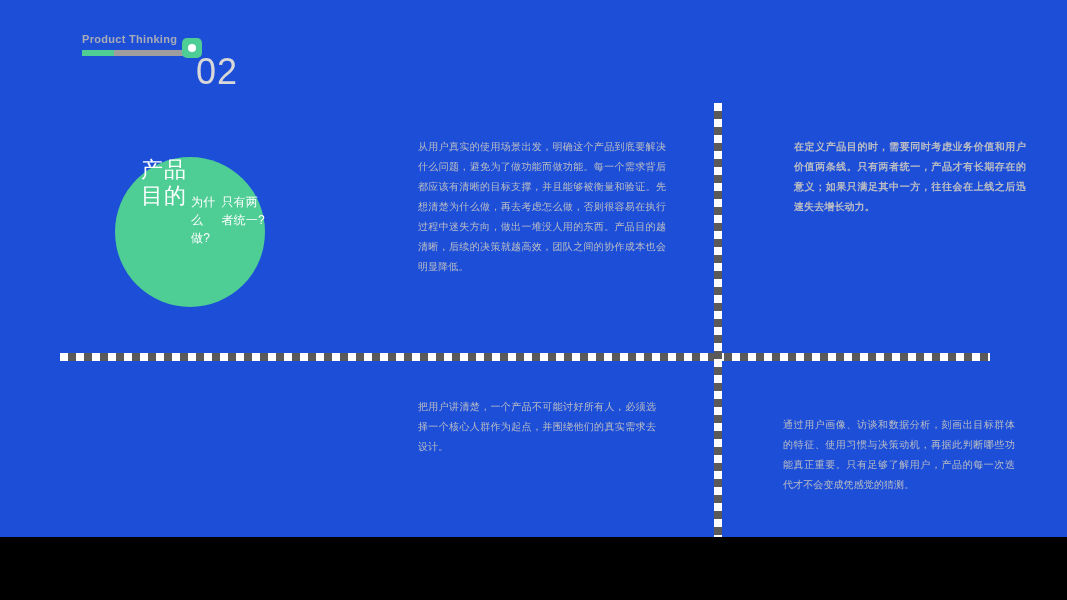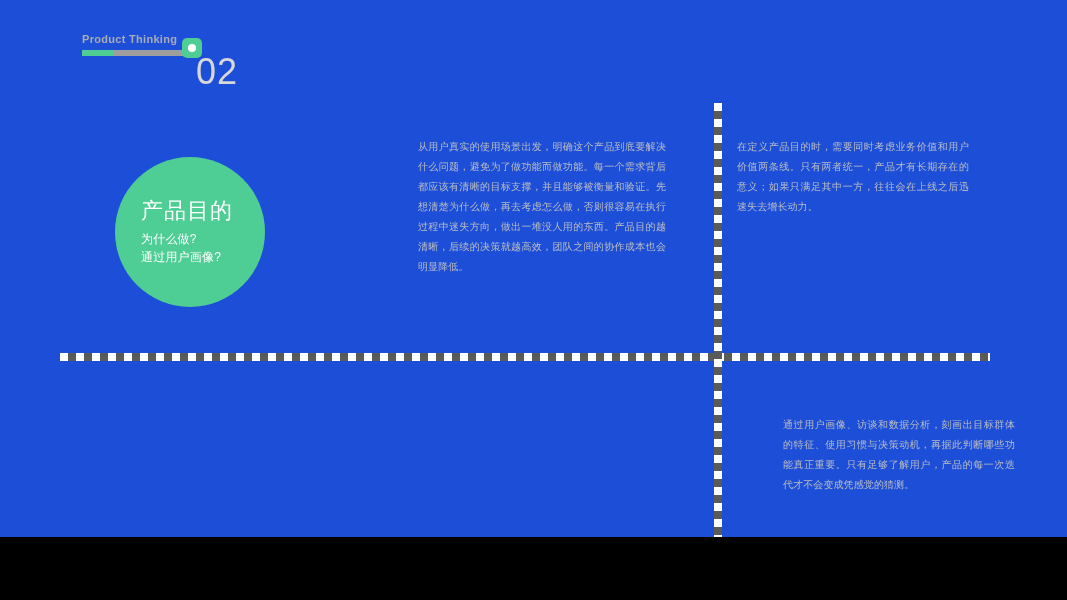--- a/index.html
+++ b/index.html
@@ -111,54 +111,55 @@
   
   .circle {
     position: absolute;
     width: 150px;
     height: 150px;
     border-radius: 50%;
     background: #4ECD94;
     box-sizing: border-box;
     padding-left: 26px;
     display: flex;
-    flex-direction: column;
+    flex-direction: row;
     justify-content: center;
   }
   #circle-purpose { left: 115px; top: 157px; }
   #circle-users   { left: 115px; top: 383px; }
 
   .circle-title {
     font-size: 22px;
     font-weight: normal;
     color: #ffffff;
     line-height: 26px;
     letter-spacing: 1px;
     margin-bottom: 6px;
   }
   .circle-sub {
     font-size: 12px;
     color: #ffffff;
     line-height: 18px;
     letter-spacing: 0.2px;
+    margin-top: 36px;
   }
 
   
   .text-block {
     position: absolute;
     color: #c2c2c2;
     font-size: 10px;
     line-height: 20px;
     letter-spacing: 0.1px;
     text-align: justify;
     filter: blur(0.4px);
     opacity: 0.95;
   }
   #text-purpose-left  { left: 418px; top: 137px; width: 248px; }
-  #text-purpose-right { left: 737px; top: 137px; width: 232px; }
+  #text-purpose-right { left: 794px; top: 137px; width: 232px; font-weight: bold; }
   #text-users-left    { left: 418px; top: 397px; width: 238px; }
   #text-users-right   { left: 783px; top: 415px; width: 232px; }
 </style>
 </head>
 <body>
 
 <div id="slide">
 
   <div id="header">
     <div id="header-title">Product Thinking</div>
@@ -173,24 +174,25 @@
   </div>
 
   <div id="section-number">02</div>
 
   <div class="divider-h"></div>
   <div class="divider-v"></div>
 
   <div id="circle-purpose" class="circle">
     <div class="circle-title">产品目的</div>
     <div class="circle-sub">为什么做?</div>
-    <div class="circle-sub">通过用户画像?</div>
+    <div class="circle-sub">只有两者统一?</div>
   </div>
 
 
   <div id="text-purpose-left" class="text-block">从用户真实的使用场景出发，明确这个产品到底要解决什么问题，避免为了做功能而做功能。每一个需求背后都应该有清晰的目标支撑，并且能够被衡量和验证。先想清楚为什么做，再去考虑怎么做，否则很容易在执行过程中迷失方向，做出一堆没人用的东西。产品目的越清晰，后续的决策就越高效，团队之间的协作成本也会明显降低。</div>
 
   <div id="text-purpose-right" class="text-block">在定义产品目的时，需要同时考虑业务价值和用户价值两条线。只有两者统一，产品才有长期存在的意义；如果只满足其中一方，往往会在上线之后迅速失去增长动力。</div>
 
+  <div id="text-users-left" class="text-block">把用户讲清楚，一个产品不可能讨好所有人，必须选择一个核心人群作为起点，并围绕他们的真实需求去设计。</div>
 
   <div id="text-users-right" class="text-block">通过用户画像、访谈和数据分析，刻画出目标群体的特征、使用习惯与决策动机，再据此判断哪些功能真正重要。只有足够了解用户，产品的每一次迭代才不会变成凭感觉的猜测。</div>
 
 </div>
 
 </body></html>

